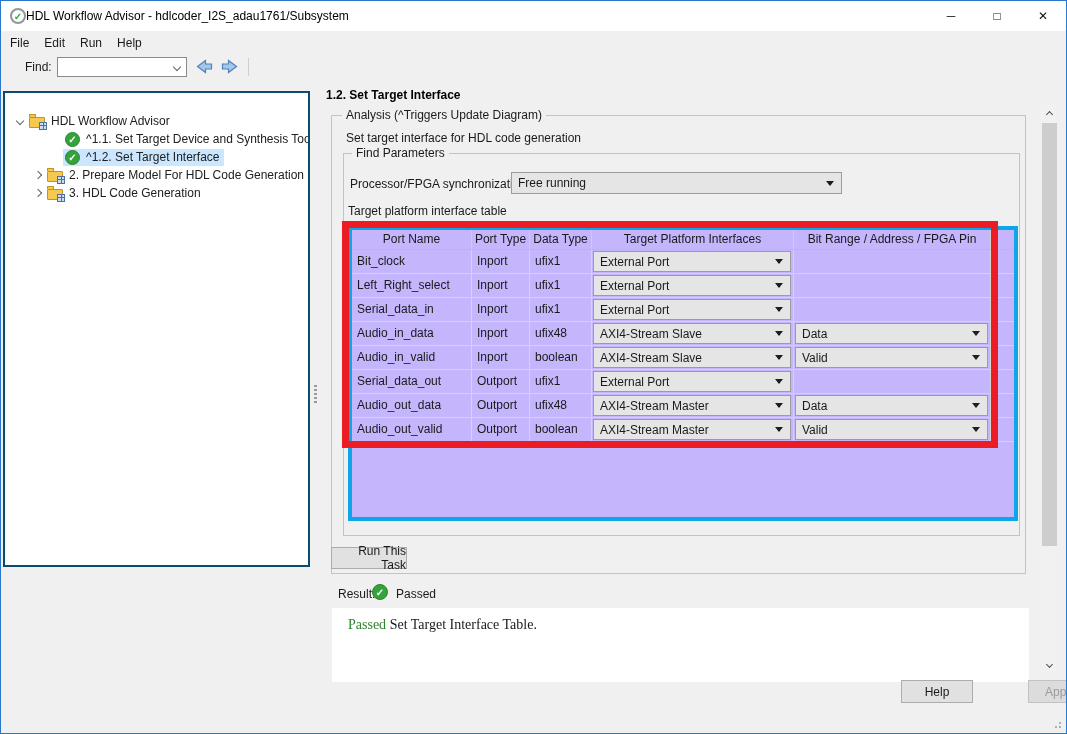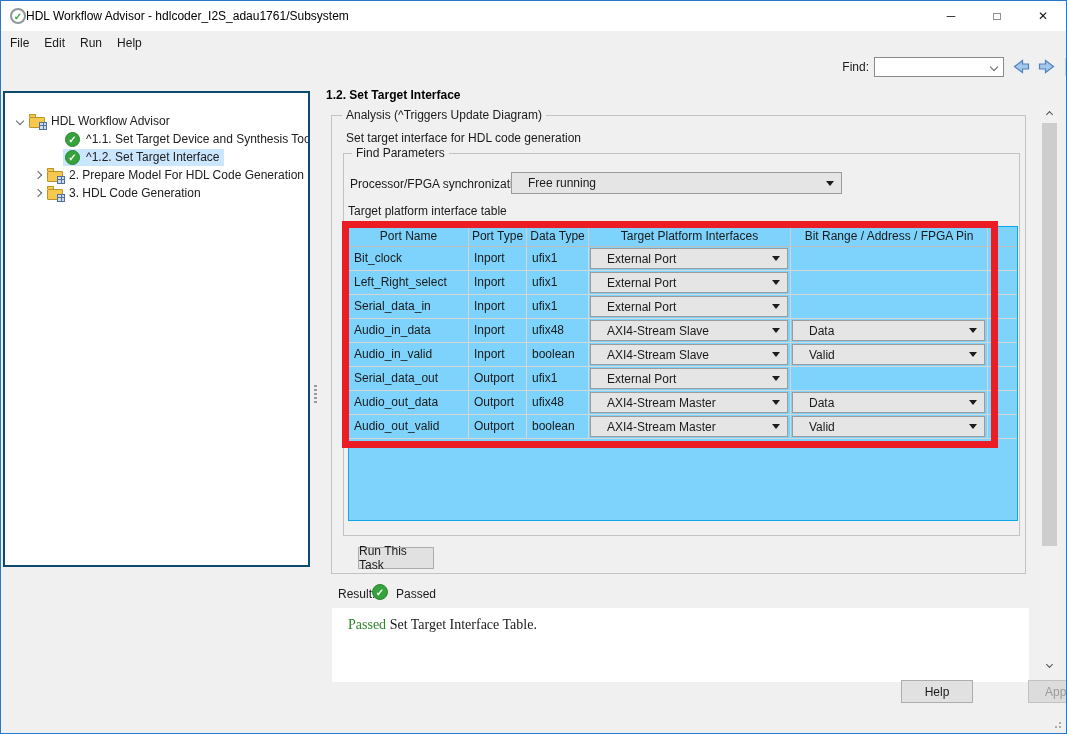--- a/index.html
+++ b/index.html
@@ -9,21 +9,21 @@
   
   .titlebar{position:absolute;left:0;top:0;width:100%;height:30px;background:#fff;display:flex;align-items:center;}
   .appicon{width:16px;height:16px;border-radius:50%;border:2px solid #8f9899;background:#fdfdfd;
     margin-left:9px;display:flex;align-items:center;justify-content:center;color:#3aa23f;font-size:10px;font-weight:bold;}
   .apptitle{color:#000;}
   .wbtns{margin-left:auto;display:flex;height:30px;}
   .wbtn{width:46px;height:30px;display:flex;align-items:center;justify-content:center;font-size:12px;color:#111;cursor:default;}
   
   .menubar{position:absolute;left:0;top:30px;width:100%;height:23px;display:flex;align-items:center;padding-left:9px;}
   .menuitem{margin-right:15px;}
-  .findbar{position:absolute;left:0;top:53px;width:100%;height:25px;display:flex;align-items:center;padding-left:24px;justify-content:flex-end;}
+  .findbar{position:absolute;left:0;top:53px;width:100%;height:25px;display:flex;align-items:center;padding-left:24px;}
   .findlabel{margin-right:5px;}
   .findbox{width:130px;height:20px;background:#fff;border:1px solid #8a8a8a;position:relative;}
   .findbox .chev{position:absolute;right:6px;top:6px;}
   .findarrow{margin-left:8px;display:inline-flex;}
   .vsep{width:1px;height:18px;background:#cfcfcf;margin-left:9px;}
   
   .chev{display:inline-block;width:6px;height:6px;border-right:1.6px solid #5f6467;border-bottom:1.6px solid #5f6467;}
   .chev.down{transform:rotate(45deg);}
   .chev.right{transform:rotate(-45deg);}
   .chev.up{transform:rotate(-135deg);}
@@ -50,37 +50,37 @@
   .grip{position:absolute;left:4px;top:294px;width:3px;height:18px;
     background:repeating-linear-gradient(to bottom,#9a9a9a 0 2px,transparent 2px 4px);}
   
   .ptitle{position:absolute;left:325px;top:87px;font-weight:bold;color:#000;}
   .groupbox{position:absolute;border:1px solid #c3c3c3;}
   .gb-legend{position:absolute;top:-8px;left:10px;background:#f0f0f0;padding:0 4px;white-space:nowrap;}
   .desc{position:absolute;left:345px;top:130px;}
   .synclabel{position:absolute;left:349px;top:176px;}
   .tablelabel{position:absolute;left:347px;top:203px;text-align:right;}
   
-  .dd{background:#e5e5e5;border:1px solid #9c9c9c;display:flex;align-items:center;overflow:hidden;padding-left:10px;}
+  .dd{background:#e5e5e5;border:1px solid #9c9c9c;display:flex;align-items:center;overflow:hidden;}
   .ddt{flex:1;padding-left:6px;white-space:nowrap;overflow:hidden;}
   .dda{flex:none;width:0;height:0;border-left:4px solid transparent;border-right:4px solid transparent;border-top:5px solid #1c1c1c;margin-right:7px;}
   .syncdd{position:absolute;left:510px;top:171px;width:331px;height:22px;}
   
-  .tablebox{position:absolute;left:347px;top:225px;width:670px;height:295px;background:#7dd3fc;border:1px solid #0ea5e9;overflow:hidden;}
+  .tablebox{position:absolute;left:347px;top:225px;width:670px;height:295px;background:#c4b5fd;border:4px solid #0ea5e9;overflow:hidden;}
   .thead{display:flex;height:20px;border-bottom:1px solid #bdbdbd;}
   .th{text-align:center;line-height:19px;border-right:1px solid #cfcfcf;overflow:hidden;white-space:nowrap;}
   .tr{display:flex;height:24px;border-bottom:1px solid #d6d6d6;}
   .td{border-right:1px solid #d6d6d6;line-height:22px;padding-left:5px;overflow:hidden;white-space:nowrap;}
   .c0{width:120px;}.c1{width:58px;}.c2{width:62px;}.c3{width:202px;}.c4{width:197px;}
   .ddcell{padding:1px 2px 1px 1px;display:flex;align-items:stretch;}
   .ddcell .dd{flex:1;}
   .redbox{position:absolute;left:341px;top:220px;width:656px;height:227px;border:7px solid #ec1c24;pointer-events:none;z-index:6;}
   
   .btn{position:absolute;background:#e1e1e1;border:1px solid #adadad;display:flex;align-items:center;justify-content:center;cursor:default;}
-  .runbtn{left:357px;top:546px;width:76px;height:22px;}
+  .runbtn{left:330px;top:546px;width:76px;height:22px;text-align:right;}
   .helpbtn{left:900px;top:679px;width:72px;height:23px;}
   .applybtn{left:981px;top:679px;width:64px;height:23px;background:#dcdcdc;border-color:#c2c2c2;color:#9b9b9b;margin-left:46px;}
   .resultlabel{position:absolute;left:337px;top:586px;}
   .resulticon{position:absolute;left:371px;top:583px;width:16px;height:16px;border-radius:50%;background:#36a23c;border:1px solid #2a8530;
     color:#fff;font-size:10px;font-weight:bold;text-align:center;line-height:15px;}
   .resultvalue{position:absolute;left:395px;top:586px;}
   .msgbox{position:absolute;left:331px;top:607px;width:697px;height:74px;background:#fff;}
   .msgtext{position:absolute;left:16px;top:9px;font-family:"Liberation Serif",serif;font-size:14px;color:#1a1a1a;}
   .msg-pass{color:#2d862d;}
   

